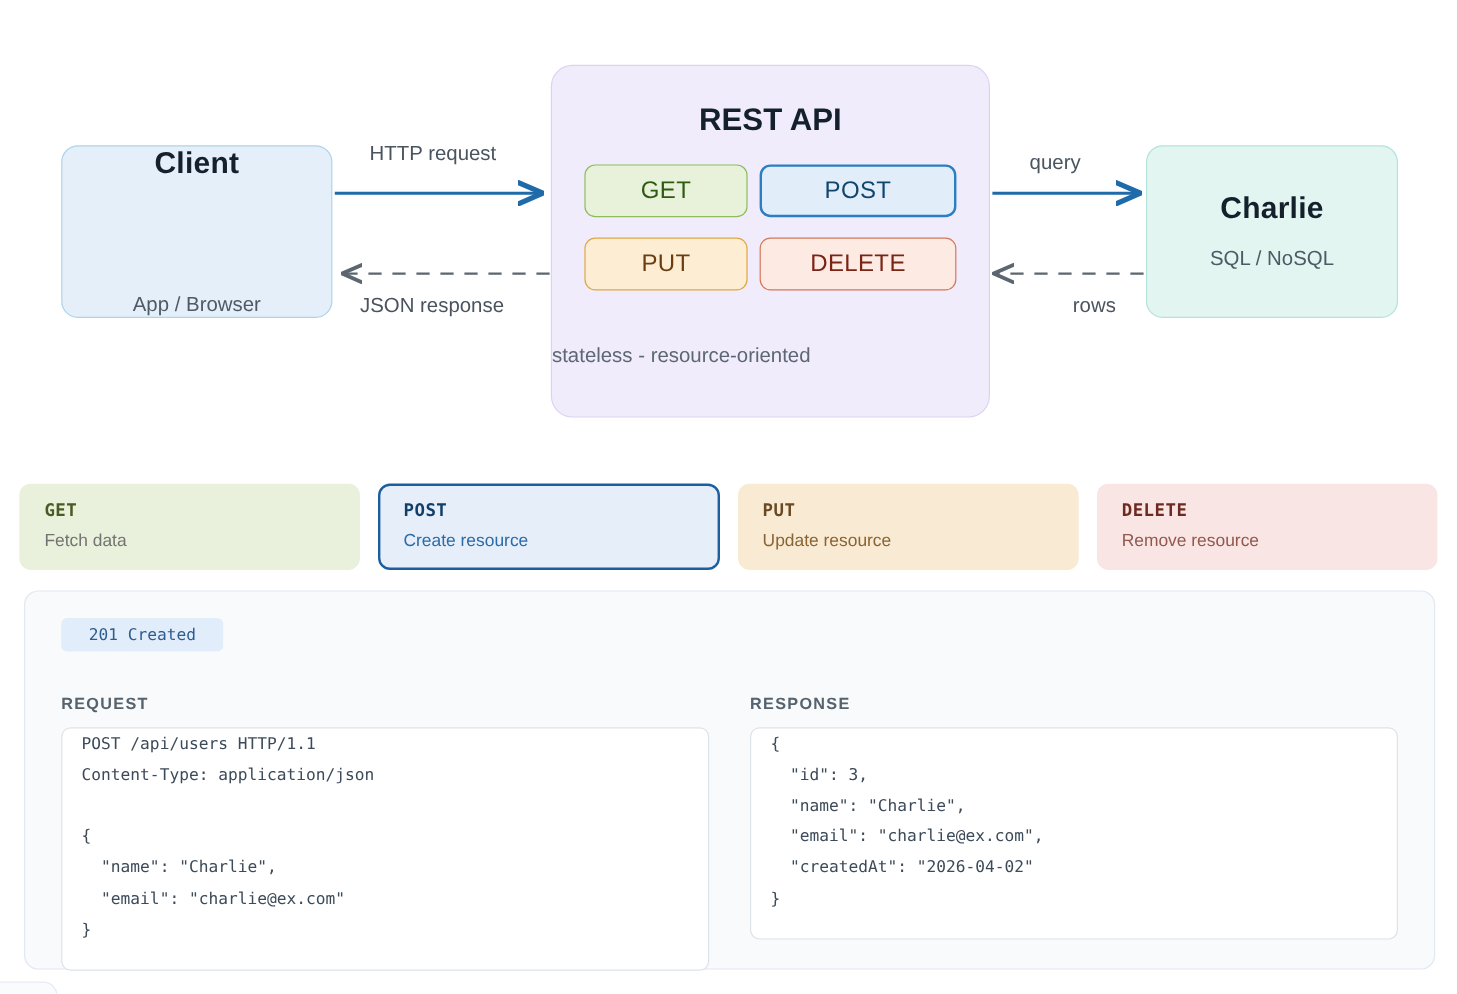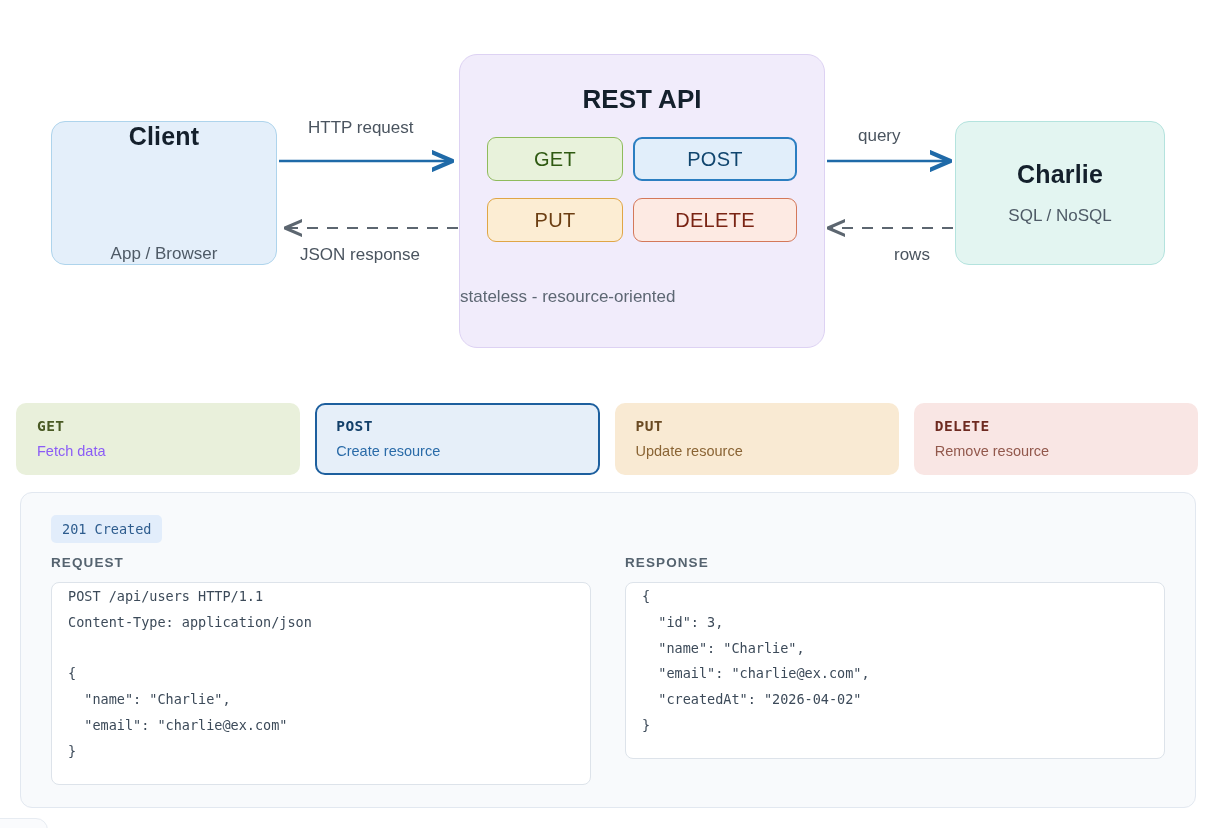--- a/index.html
+++ b/index.html
@@ -138,21 +138,21 @@
     letter-spacing: .4px;
     line-height: 1.2;
   }
   .card-desc {
     font-size: 14.5px;
     margin-top: 8px;
     line-height: 1.2;
   }
   .card-get    { background:#e9f0db; }
   .card-get    .card-method { color:#4a5a24; }
-  .card-get    .card-desc   { color:#8b5cf6; }
+  .card-get    .card-desc   { color:#737373; }
 
   .card-post   { background:#e6eff9; border:2px solid #1d5f9e; padding:13px 19px; }
   .card-post   .card-method { color:#123f69; }
   .card-post   .card-desc   { color:#2a6ba8; }
 
   .card-put    { background:#f9ead3; }
   .card-put    .card-method { color:#6a4a22; }
   .card-put    .card-desc   { color:#8a6434; }
 
   .card-delete { background:#f9e6e4; }
@@ -169,25 +169,25 @@
     border: 1px solid #e2e8f0;
     border-radius: 12px;
     padding: 22px 30px;
   }
   #status-badge {
     display: inline-block;
     background: #e2edfb;
     color: #2d5c8e;
     font-family: "DejaVu Sans Mono", monospace;
     font-size: 13.5px;
-    padding: 6px 11px;
+    padding: 6px 23px;
     border-radius: 5px;
   }
   #panel-cols {
-    margin-top: 12px;
+    margin-top: 36px;
     display: flex;
     gap: 34px;
   }
   .col { flex: 1; min-width: 0; }
   .col-label {
     font-size: 13.5px;
     font-weight: bold;
     letter-spacing: 1.1px;
     color: #55636f;
   }

